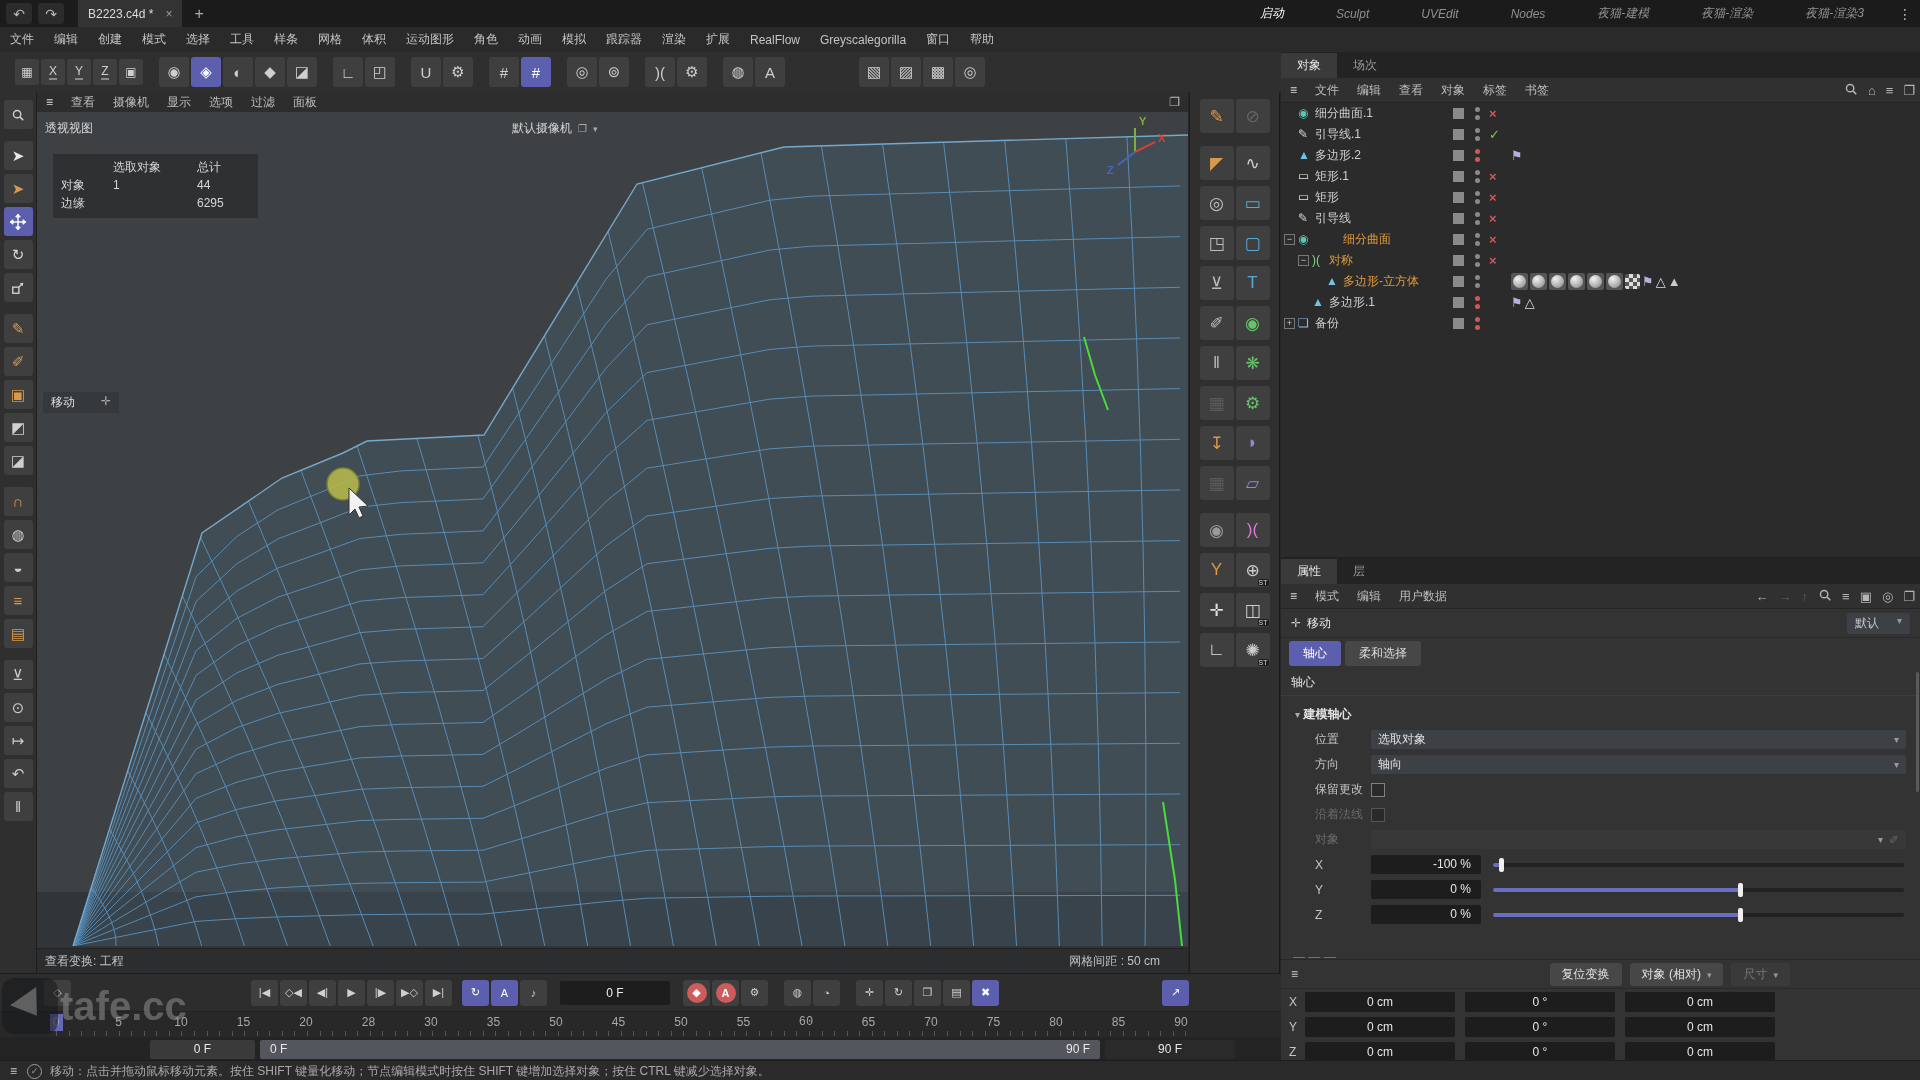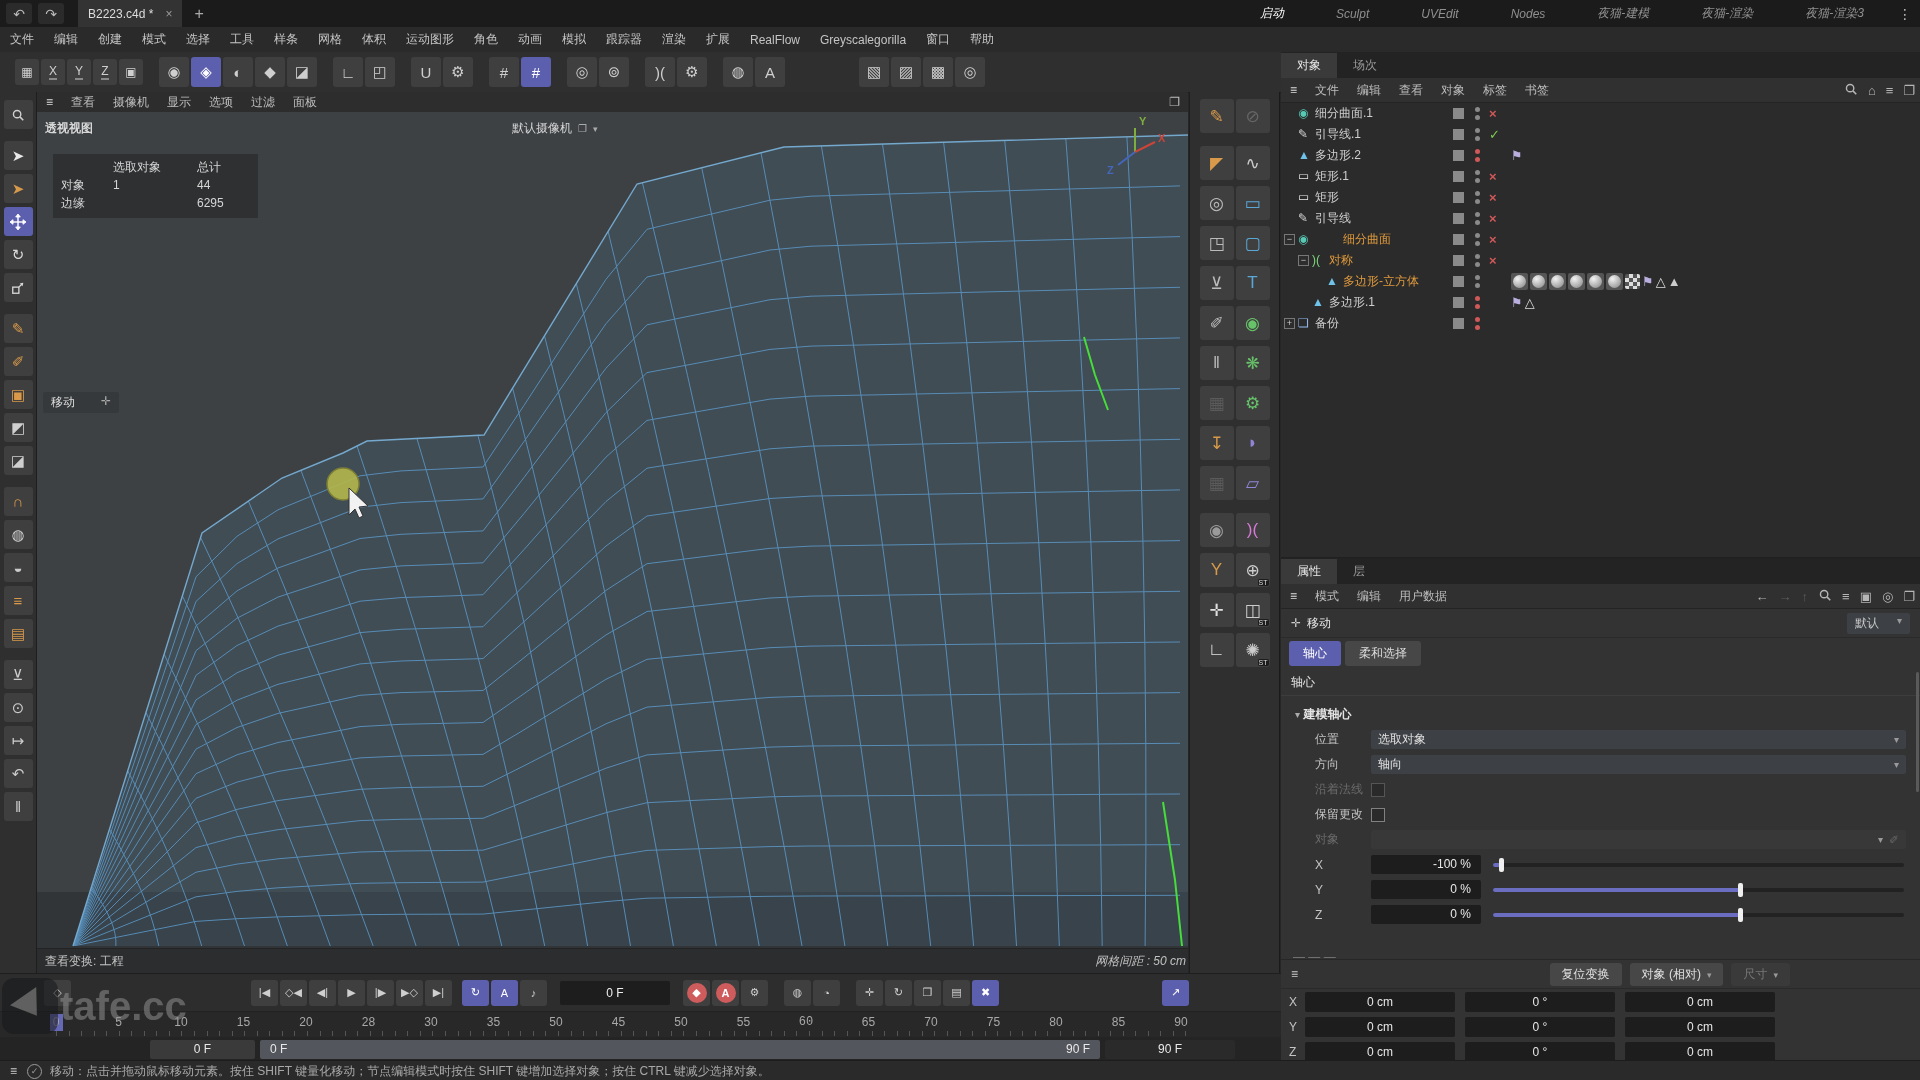--- a/index.html
+++ b/index.html
@@ -365,21 +365,21 @@
       <path d="M1126,690 L1138,768 L1145,834" fill="none" stroke="#46dd3a" stroke-width="2"></path>
       <line x1="1098" y1="40" x2="1098" y2="16" stroke="#7fae3f" stroke-width="2"></line>
       <line x1="1098" y1="40" x2="1118" y2="30" stroke="#cc4438" stroke-width="2"></line>
       <line x1="1098" y1="40" x2="1081" y2="53" stroke="#4466bb" stroke-width="2"></line>
       <text x="1102" y="13" fill="#7fae3f" font-size="11" font-family="Liberation Sans, sans-serif" font-weight="bold">Y</text>
       <text x="1121" y="30" fill="#cc4438" font-size="11" font-family="Liberation Sans, sans-serif" font-weight="bold">X</text>
       <text x="1070" y="62" fill="#4466bb" font-size="11" font-family="Liberation Sans, sans-serif" font-weight="bold">Z</text>
       <circle cx="306" cy="372" r="16" fill="#b6b94b" fill-opacity="0.88" stroke="#7d7f35" stroke-width="1.5"></circle>
       <path d="M312,376 l0,27 l6,-6 l4,9 l4,-2 l-4,-9 l9,-1 Z" fill="#f2f2f2" stroke="#333" stroke-width="1"></path>
     </svg>
-  <div class="vp-overlay" style="left:8px;top:28px;font-weight:bold;">透视视图</div>
+  <div class="vp-overlay" style="left:8px;top:28px;">透视视图</div>
   <div class="vp-overlay" style="left:475px;top:28px;display:flex;gap:6px;align-items:center;">
     <span>默认摄像机</span>
     <span style="font-size:10px;color:#aaa;">❐</span>
     <span style="font-size:9px;color:#aaa;">▾</span>
   </div>
   <div id="vp-stats" class="vp-overlay">
       <div class="stat-row">
         <span class="c0"></span>
         <span class="c1">选取对象</span>
         <span class="c2">总计</span>
@@ -394,21 +394,21 @@
         <span class="c1"></span>
         <span class="c2">6295</span>
       </div>
     </div>
   <div id="tool-hint" class="vp-overlay">
     <span>移动</span>
     <span style="color:#aaa;">✛</span>
   </div>
   <div id="vp-footer" class="abs">
     <span style="padding-left:8px;">查看变换: 工程</span>
-    <span style="margin-left:auto;padding-right:2px;font-style:italic;">网格间距 : 50 cm</span>
+    <span style="margin-left:auto;padding-right:28px;">网格间距 : 50 cm</span>
   </div>
 </div>
 
 <div id="rightbar" class="abs">
   <div class="rb-col" id="rb-col1">
       <span class="tile" style="color: rgb(216, 154, 74);">✎</span>
       <span class="tile gap8" style="color: rgb(216, 154, 74);">◤</span>
       <span class="tile" style="color: rgb(187, 187, 187);">◎</span>
       <span class="tile" style="color: rgb(187, 187, 187);">◳</span>
       <span class="tile" style="color: rgb(187, 187, 187);">⊻</span>
@@ -652,26 +652,26 @@
             <span class="arr">▾</span>
           </span>
         </div>
         <div class="frow">
           <span class="lab">方向</span>
           <span class="fsel">
             <span>轴向</span>
             <span class="arr">▾</span>
           </span>
         </div>
+        <div class="frow">
+          <span class="lab">保留更改</span>
+          <span class="cbox"></span>
+        </div>
         <div class="frow dis">
           <span class="lab">沿着法线</span>
-          <span class="cbox"></span>
-        </div>
-        <div class="frow">
-          <span class="lab">保留更改</span>
           <span class="cbox"></span>
         </div>
         <div class="frow dis">
           <span class="lab">对象</span>
           <span class="fsel dis">
             <span></span>
             <span class="arr">▾</span>
             <span style="color: rgb(102, 102, 102); margin-left: 6px;">✐</span>
           </span>
         </div>

